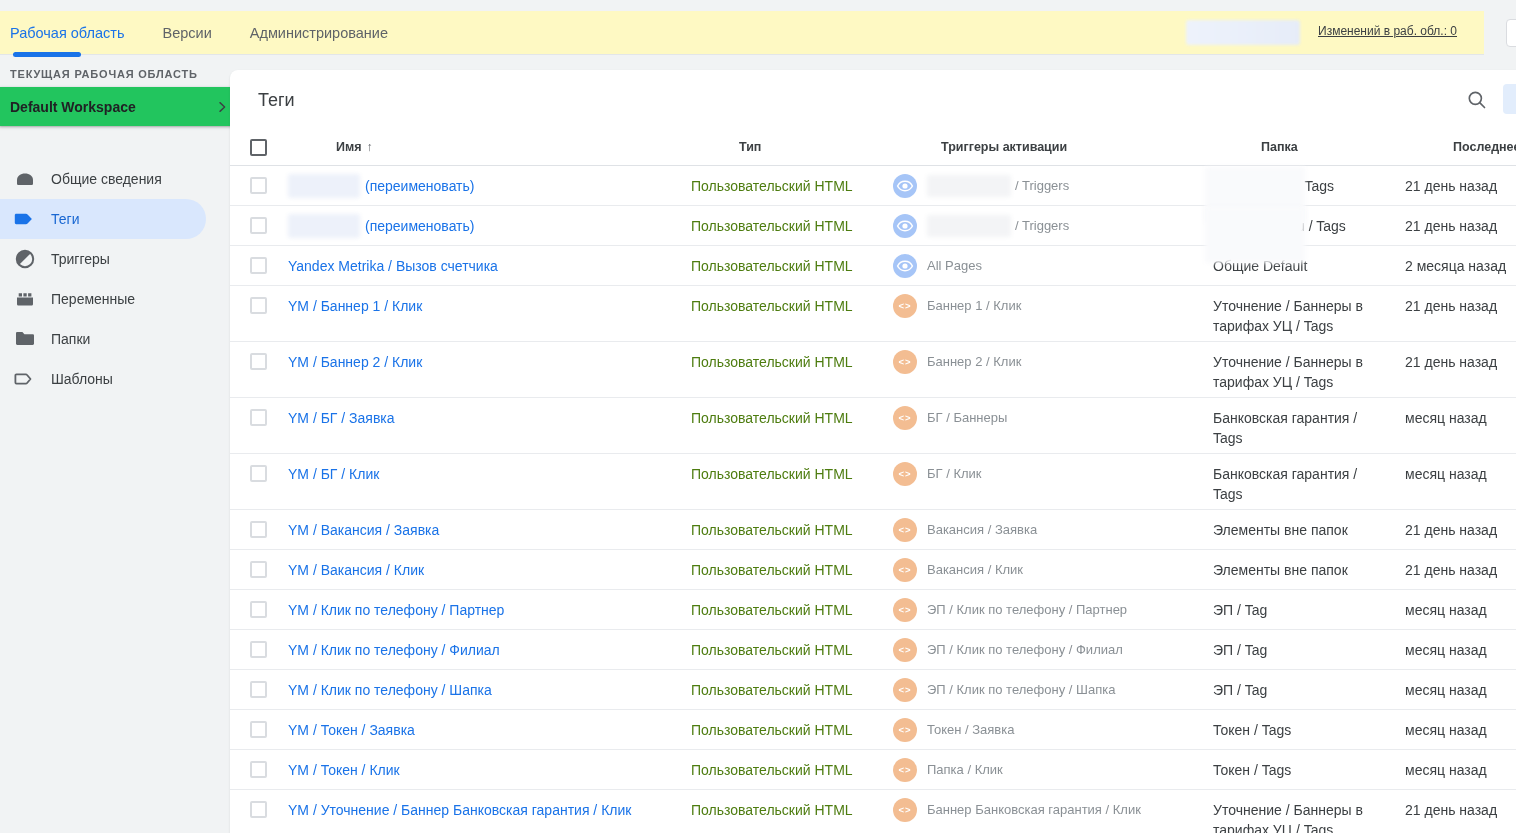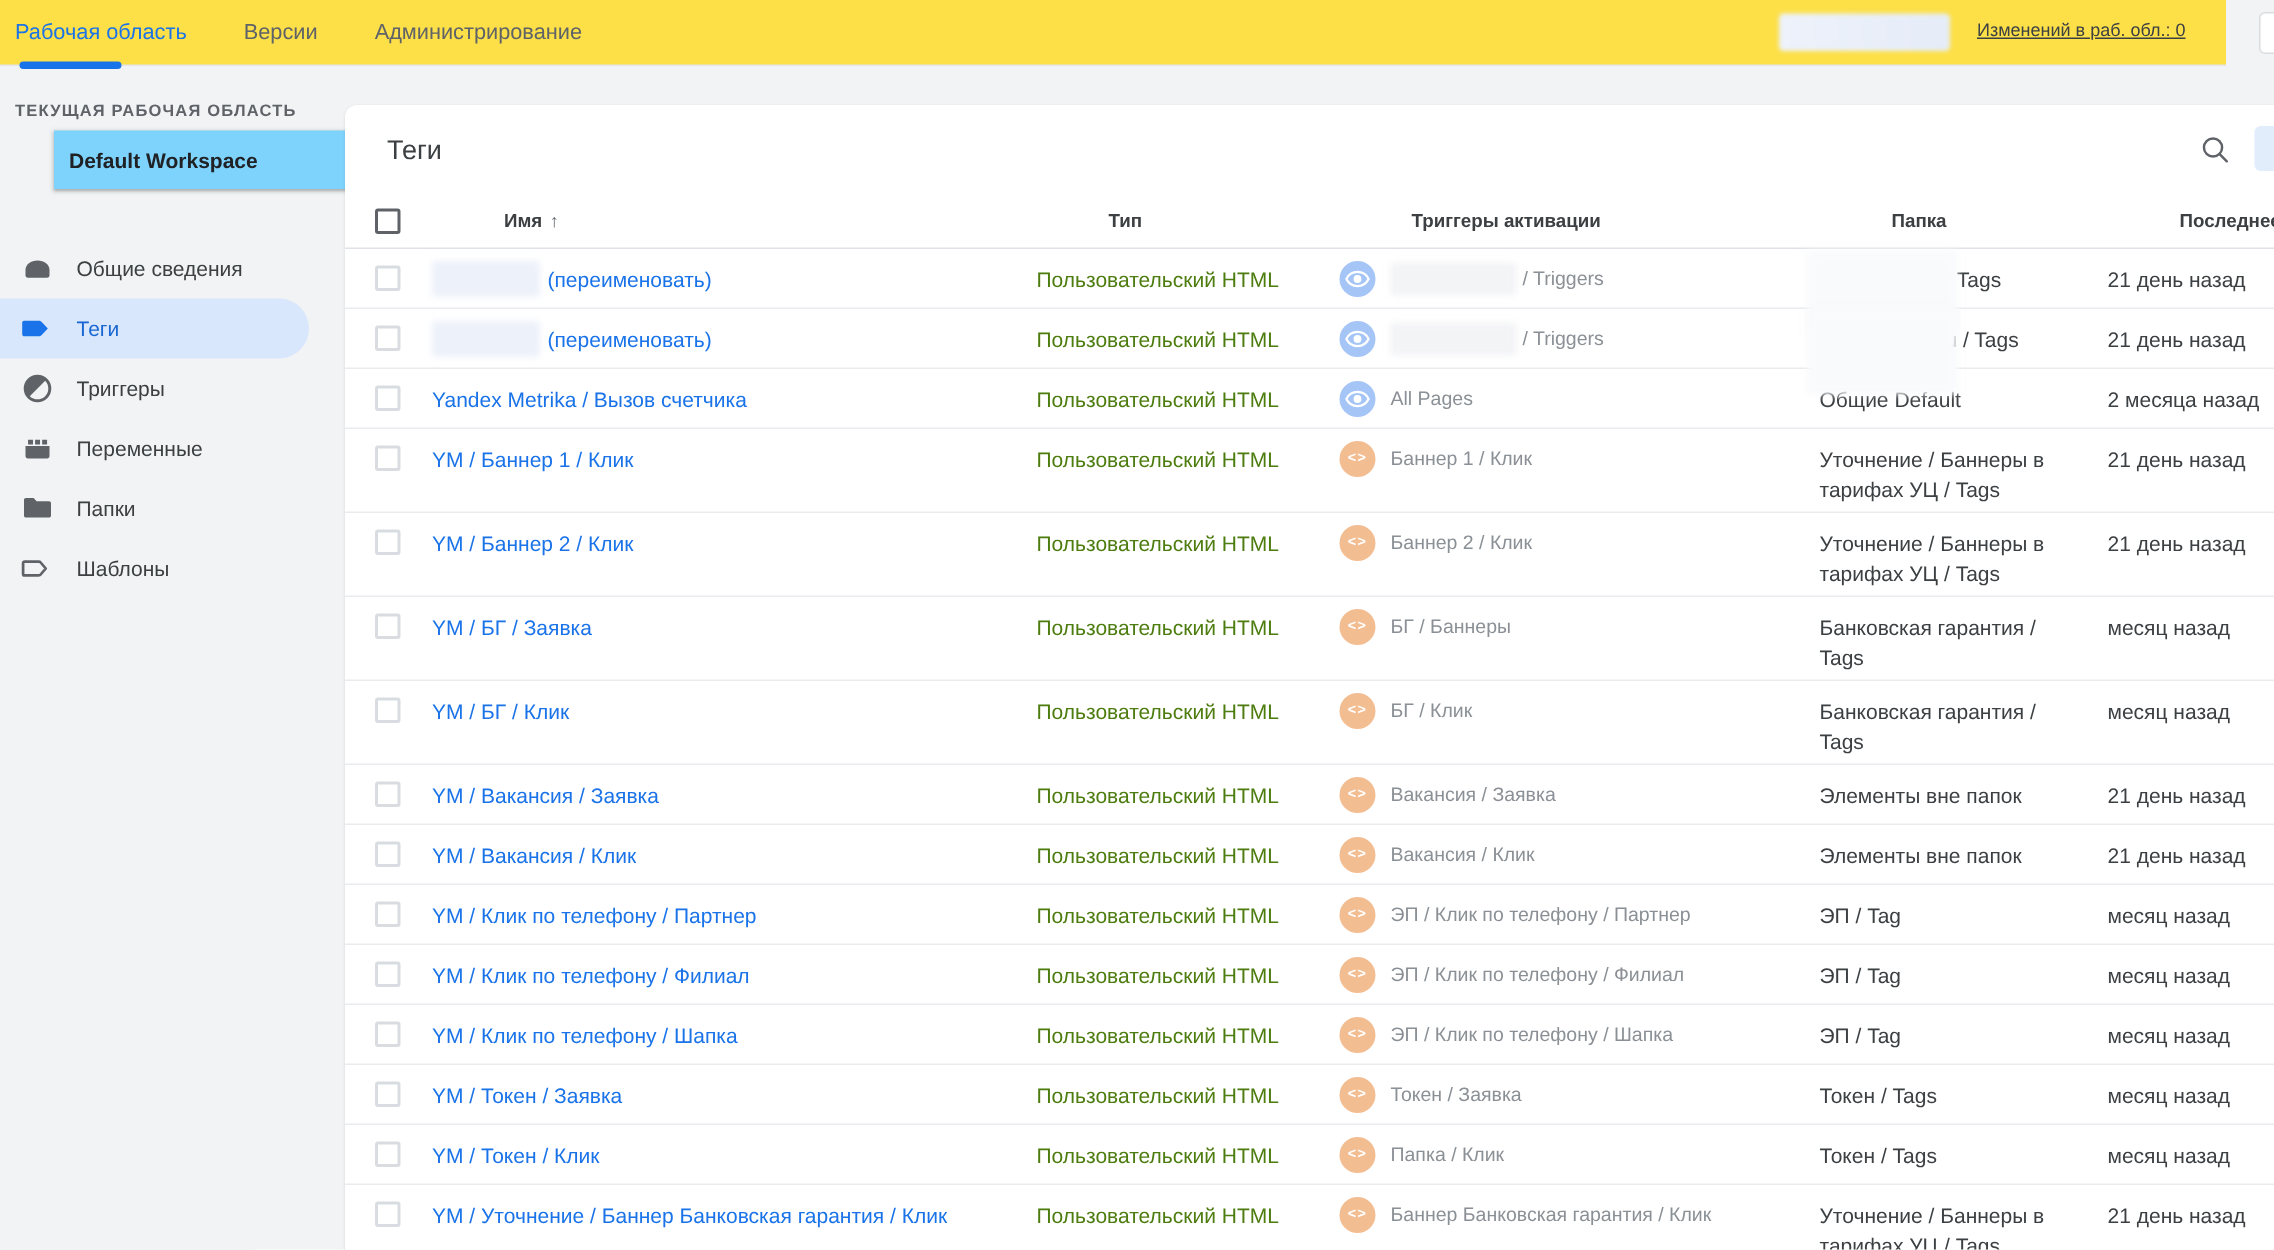--- a/index.html
+++ b/index.html
@@ -4,39 +4,39 @@
 <style>
   * { margin:0; padding:0; box-sizing:border-box; }
   html,body { width:1516px; height:833px; }
   body {
     position:relative; overflow:hidden;
     background:#f1f3f4;
     font-family:"Liberation Sans", sans-serif;
     color:#3c4043;
   }
   
-  .topbar { position:absolute; left:0; top:0; width:1484px; height:44px; background:#fde047;
+  .topbar { position:absolute; left:0; top:11px; width:1484px; height:44px; background:#fef9c3;
             border-bottom:1px solid #e3e6e8; z-index:6; }
   .tabs { display:flex; align-items:center; height:100%; padding-left:10px; gap:38px; }
   .tab { font-size:14.5px; color:#5f6368; position:relative; height:100%;
          display:flex; align-items:center; cursor:pointer; white-space:nowrap; }
   .tab.active { color:#1a73e8; }
   .tab.active::after { content:""; position:absolute; left:3px; bottom:-3px; width:68px; height:5px;
                        background:#1a73e8; border-radius:3px; }
   .redact-chip { position:absolute; left:1186px; top:9px; width:114px; height:25px; border-radius:3px;
                  background:linear-gradient(90deg,#edf2fb,#e6ecf8); filter:blur(1.5px); }
   .changes-label { position:absolute; top:13px; left:1318px; font-size:12px; color:#3c4043; white-space:nowrap;text-decoration:underline; }
   .topbar-btn { position:absolute; left:1506px; top:8px; width:50px; height:28px; background:#fff;
                 border:1px solid #dadce0; border-radius:4px; }
   
   .side-section-label { position:absolute; left:10px; top:68px; font-size:11px; font-weight:bold;
                         color:#5f6368; letter-spacing:.8px; }
-  .workspace-card { position:absolute; left:0; top:87px; width:242px; height:39px; background:#7dd3fc;
+  .workspace-card { position:absolute; left:0; top:87px; width:242px; height:39px; background:#22c55e;
                     border-radius:0 6px 6px 0; display:flex; align-items:center;
-                    box-shadow:0 1px 2px rgba(60,64,67,.3), 0 1px 3px 1px rgba(60,64,67,.12); cursor:pointer;margin-left:36px; }
+                    box-shadow:0 1px 2px rgba(60,64,67,.3), 0 1px 3px 1px rgba(60,64,67,.12); cursor:pointer; }
   .workspace-name { font-size:14px; font-weight:bold; color:#202124; padding-left:10px; flex:1; }
   .workspace-chevron { width:14px; height:14px; margin-right:13px; flex:none; }
   .workspace-chevron svg { width:14px; height:14px; display:block; }
   .nav { position:absolute; left:0; top:159px; width:206px; }
   .nav-item { height:40px; display:flex; align-items:center; cursor:pointer; border-radius:0 20px 20px 0; }
   .nav-item.selected { background:#d9e7fd; }
   .nav-icon { width:24px; height:24px; margin-left:13px; color:#5f6368; flex:none; }
   .nav-icon svg { width:24px; height:24px; fill:currentColor; display:block; }
   .nav-item.selected .nav-icon { color:#1a73e8; }
   .nav-label { margin-left:14px; font-size:14px; color:#3c4043; }

